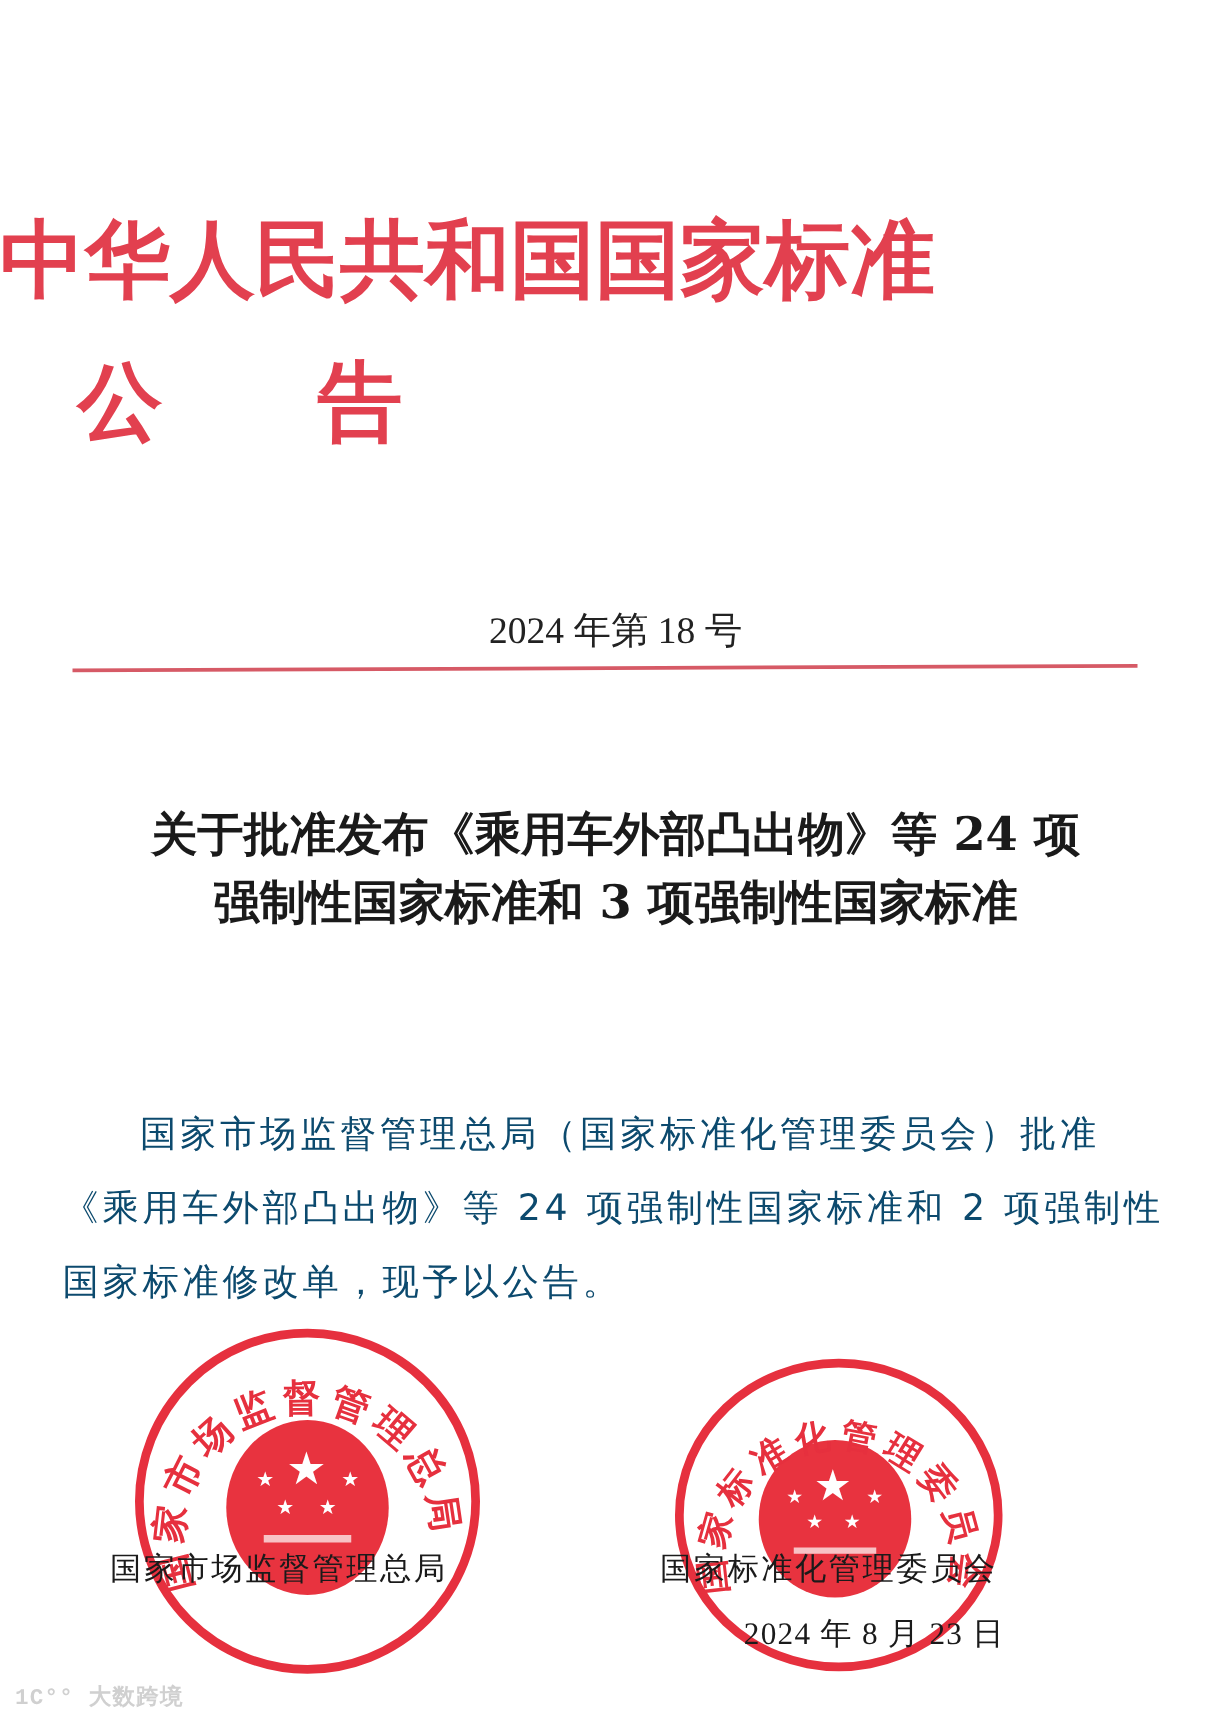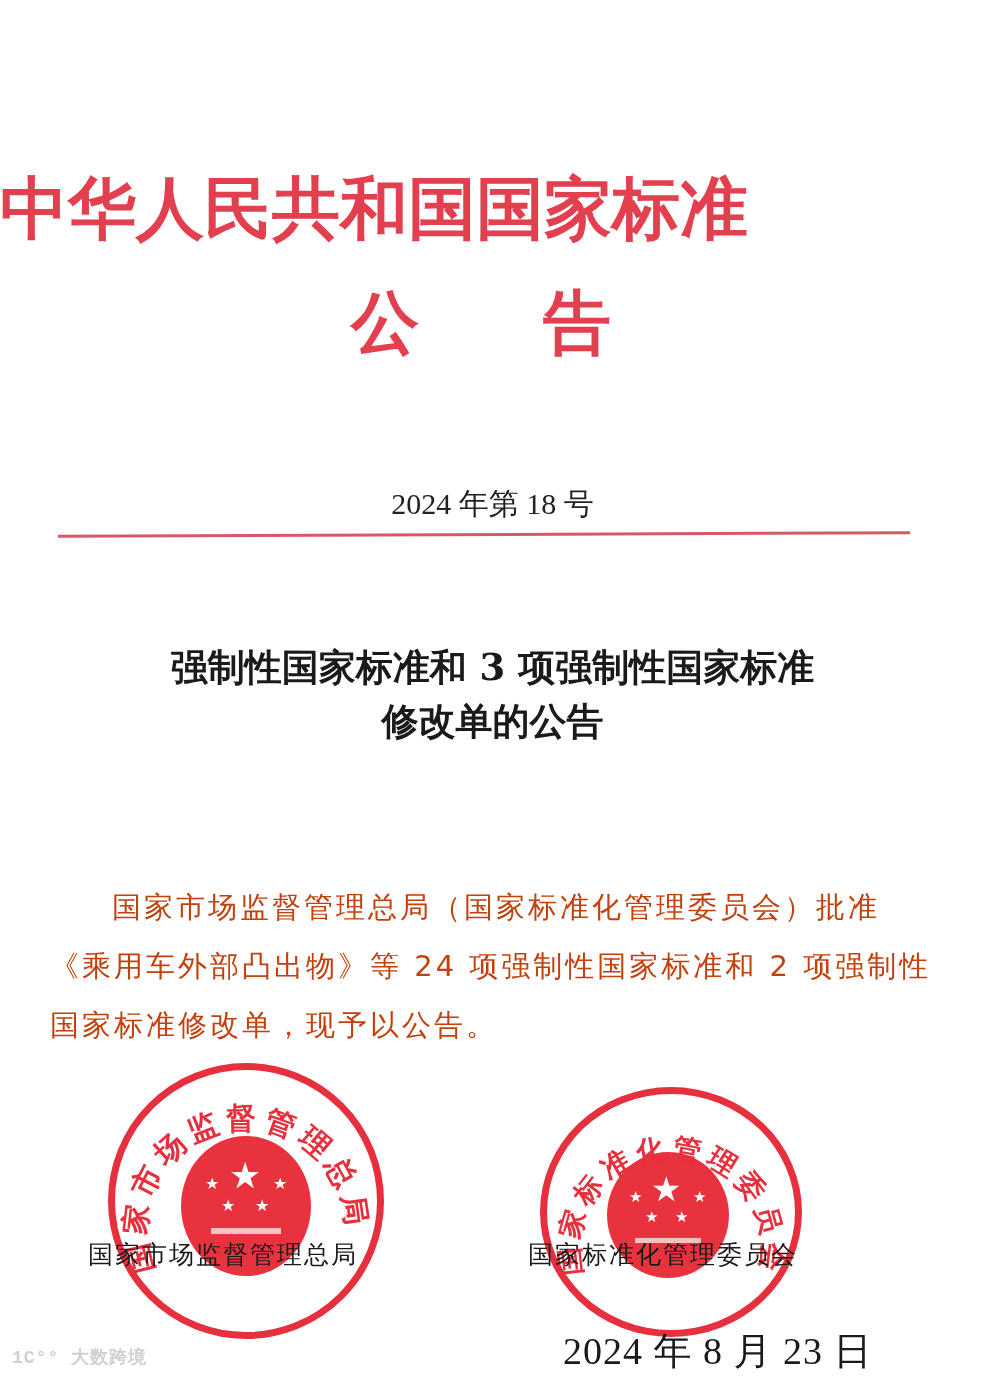--- a/index.html
+++ b/index.html
@@ -7,41 +7,41 @@
       width: 985px; height: 1376px; background: #ffffff; position: relative; overflow: hidden;
       font-family: "DejaVu Serif", "Liberation Serif", serif; color: #1a1a1a;
     }
     .abs { position: absolute; }
     .red-title {
       left: 0; width: 985px; top: 168px; text-align: left;
       font-size: 68px; font-weight: bold; color: #e2404f; letter-spacing: 0px;
       font-family: "DejaVu Serif", serif; line-height: 80px;
     }
     .red-sub {
-      left: 0; width: 962px; top: 282px; text-align: center;
+      left: 0; width: 962px; top: 282px; 
       font-size: 68px; font-weight: bold; color: #e2404f; line-height: 80px;
       word-spacing: 0;
     }
     .red-sub span { display: inline-block; margin: 0 62px; }
     .docno {
       left: 0; width: 985px; top: 484px; text-align: center; font-size: 30px; color: #222;
       font-family: "Liberation Serif", serif;
     }
     .rule {
       left: 58px; width: 852px; top: 533px; height: 3px; background: #d65a66;
       transform: rotate(-0.25deg);
     }
     .heading {
       left: 0; width: 985px; top: 640px; text-align: center;
       font-size: 37px; font-weight: bold; line-height: 54px; color: #1a1a1a;
       font-family: "DejaVu Serif", serif;
     }
     .body-text {
       left: 50px; width: 885px; top: 878px; font-size: 29px; line-height: 59px;
-      color: #c2410c; letter-spacing: 3px; text-indent: 62px;
+      color: #0c4a6e; letter-spacing: 3px; text-indent: 62px;
       font-family: "DejaVu Sans", sans-serif; font-weight: normal;
     }
     .seal {
       border-radius: 50%; border: 7px solid #e6303e;
     }
     .seal-left { left: 108px; top: 1063px; width: 262px; height: 262px; }
     .seal-right { left: 540px; top: 1087px; width: 248px; height: 236px; }
     .emblem {
       position: absolute; border-radius: 50%; background: #e8333f;
     }
@@ -49,40 +49,40 @@
     .seal-right .emblem { left: 60px; top: 58px; width: 122px; height: 126px; }
     .star { position: absolute; color: #fff; line-height: 1; }
     .seal-ring-text {
       position: absolute; left: 0; top: 0; width: 100%; height: 100%;
     }
     .sig {
       font-family: "DejaVu Sans", sans-serif; font-size: 25px; color: #1a1a1a; letter-spacing: 2px;
     }
     .sig-left { left: 88px; top: 1238px; }
     .sig-right { left: 528px; top: 1238px; }
-    .sig-date { left: 563px; top: 1290px; font-family: "Liberation Serif", serif; font-size: 38px; letter-spacing: 1px; margin-top: 36px; }
+    .sig-date { left: 595px; top: 1290px; font-family: "Liberation Serif", serif; font-size: 25px; letter-spacing: 1px; }
     .watermark {
       left: 12px; top: 1345px; font-family: Liberation Mono, monospace; font-size: 18px; color: #d0d0d0;
       font-weight: bold; letter-spacing: 1px;
     }
   </style>
 </head>
 <body>
 
 <div class="abs red-title">中华人民共和国国家标准</div>
 <div class="abs red-sub">
   <span>公</span><span>告</span>
 </div>
 
 <div class="abs docno">2024 年第 18 号</div>
 <div class="abs rule"></div>
 
 <div class="abs heading">
+  <div>关于批准发布《乘用车外部凸出物》等 24 项</div>
   <div>强制性国家标准和 3 项强制性国家标准</div>
-  <div>修改单的公告</div>
 </div>
 
 <div class="abs body-text">国家市场监督管理总局（国家标准化管理委员会）批准《乘用车外部凸出物》等 24 项强制性国家标准和 2 项强制性国家标准修改单，现予以公告。</div>
 
 <div class="abs seal seal-left">
   <div class="emblem">
     <span class="star" style="left:48px;top:22px;font-size:36px;">★</span>
     <span class="star" style="left:24px;top:40px;font-size:16px;">★</span>
     <span class="star" style="left:92px;top:40px;font-size:16px;">★</span>
     <span class="star" style="left:40px;top:62px;font-size:16px;">★</span>

